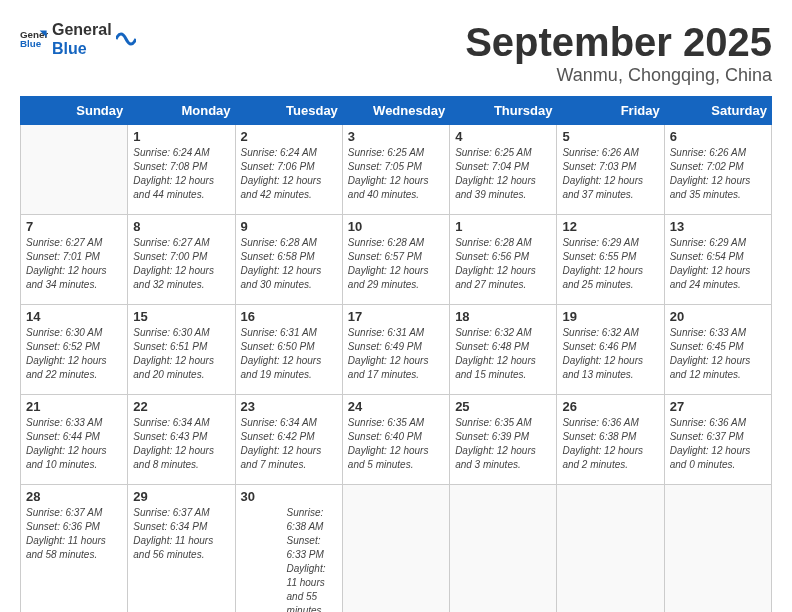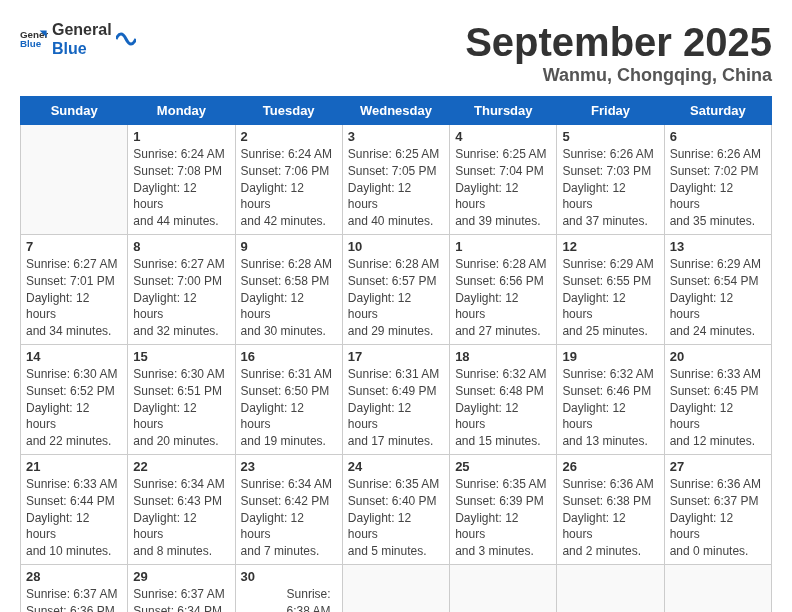--- a/index.html
+++ b/index.html
@@ -29,33 +29,32 @@
       text-align: right;
     }
     .month-title {
       font-size: 40px;
       font-weight: bold;
       color: #333;
     }
     .location-title {
       font-size: 18px;
       color: #555;
-      font-weight: bold;
     }
     table {
       width: 100%;
       border-collapse: collapse;
       table-layout: fixed;
     }
     th {
       background-color: #1565C0;
       color: #fff;
       padding: 6px 4px;
       font-size: 13px;
-      text-align: center;
+      text-align: right;
       border: 1px solid #1565C0;
     }
     td {
       border: 1px solid #ccc;
       vertical-align: top;
       padding: 4px 5px;
       font-size: 10.5px;
       color: #333;
       height: 90px;
       background: #fff;
@@ -64,23 +63,24 @@
       background: #f9f9f9;
     }
     .day-num {
       font-size: 13px;
       font-weight: bold;
       color: #333;
       display: block;
       margin-bottom: 2px;
     }
     .day-info {
-      font-size: 12px;
+      font-size: 10px;
       color: #444;
       line-height: 1.4;
+      font-style: italic;
     }
   </style>
 </head>
 <body>
 
 <div class="header">
   <div class="logo">
     <svg class="logo-icon" viewBox="0 0 40 40" xmlns="http://www.w3.org/2000/svg">
       <text y="18" font-size="14" font-weight="bold" fill="#333" font-family="Arial">General</text>
       <text y="32" font-size="14" font-weight="bold" fill="#1565C0" font-family="Arial">Blue</text>

